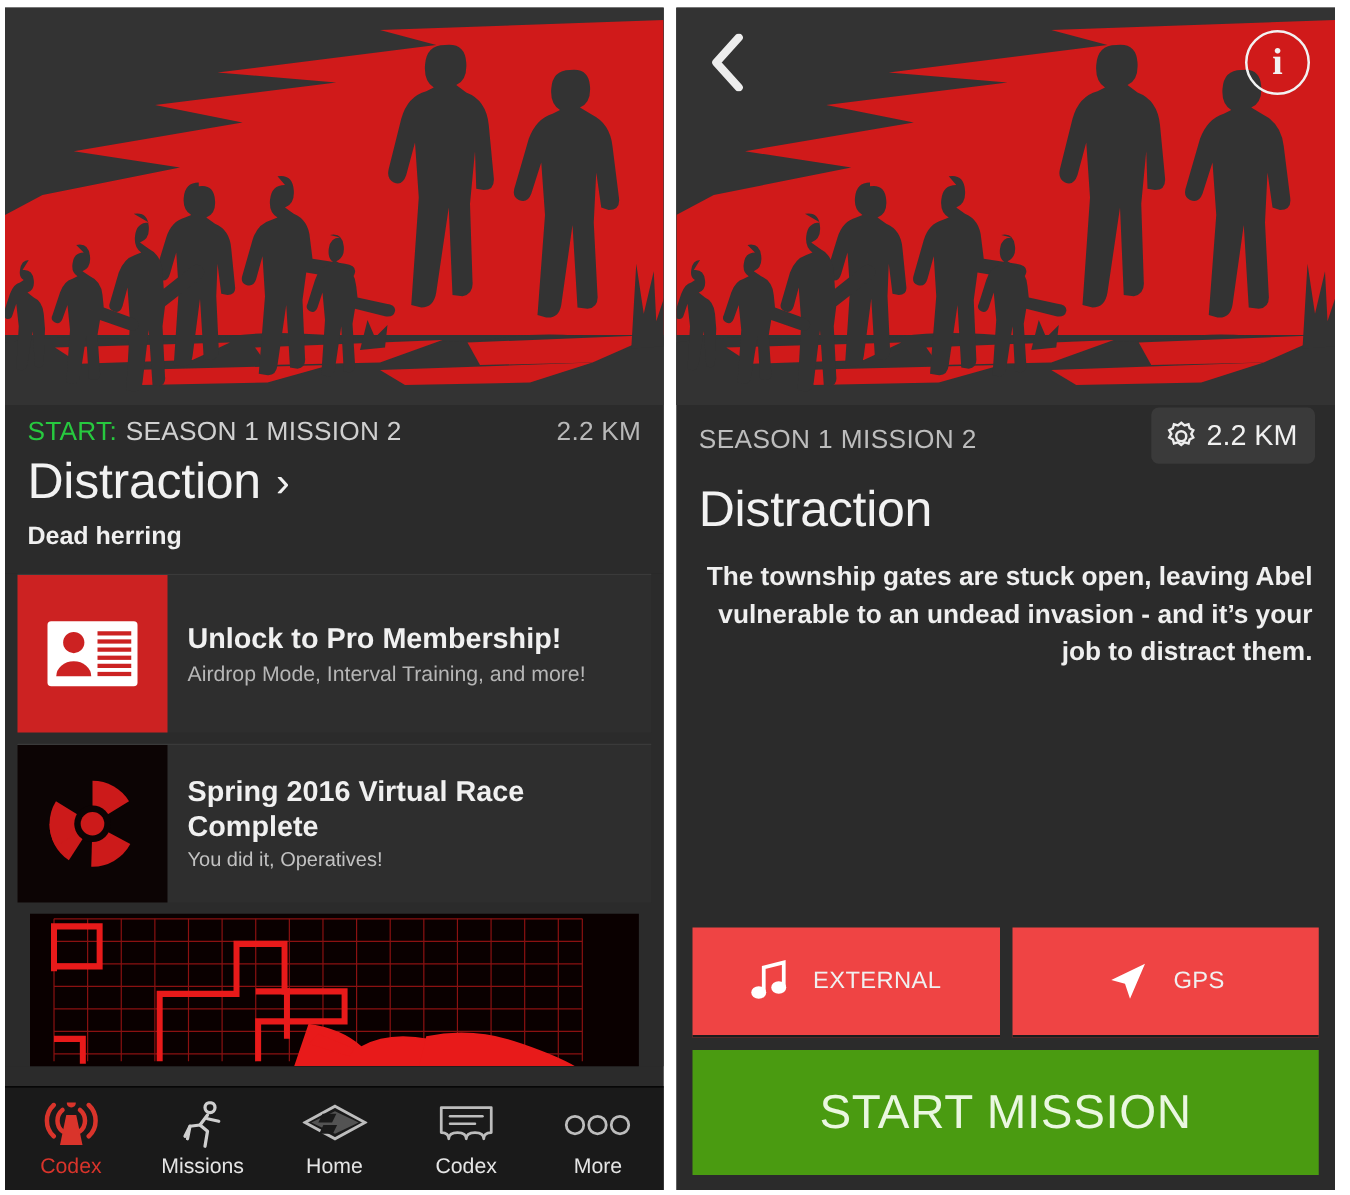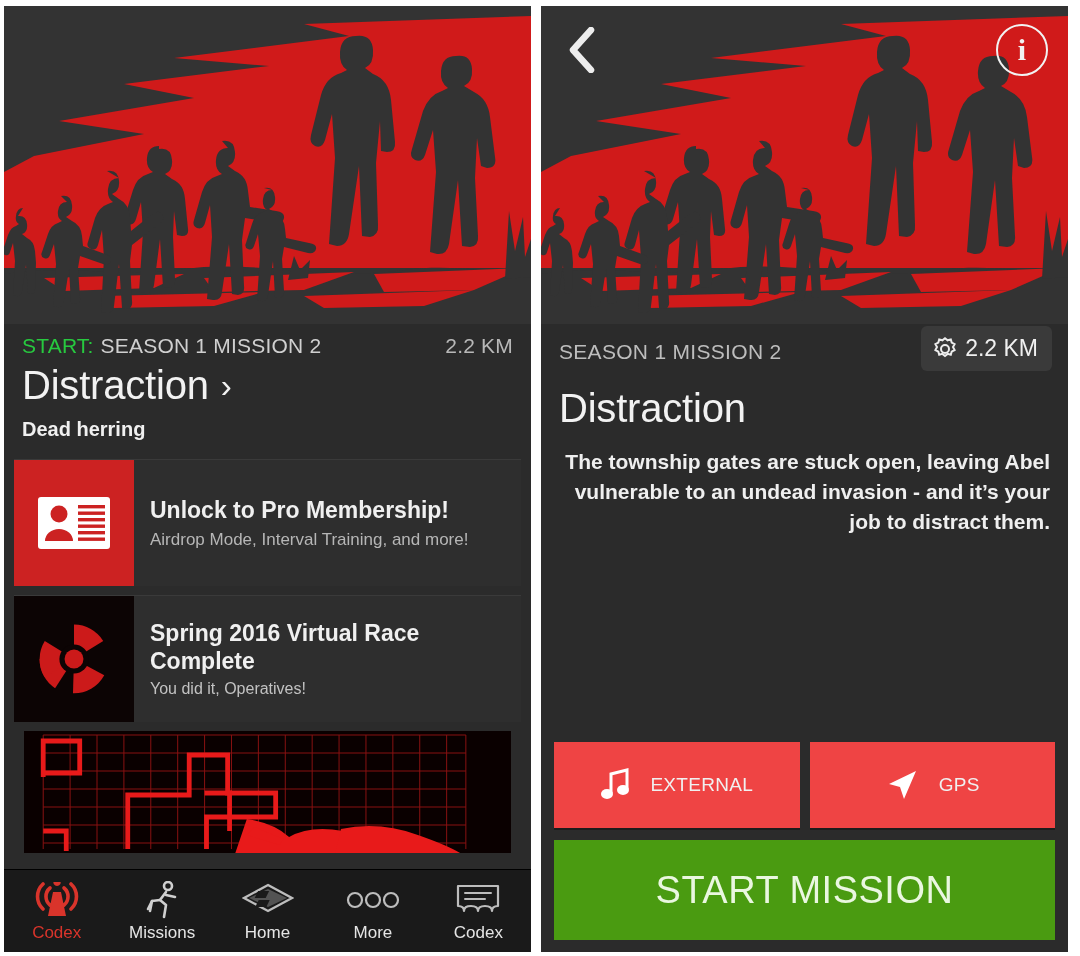--- a/index.html
+++ b/index.html
@@ -282,42 +282,42 @@
             <path d="M26,6 L45,15 L26,24 L7,15 Z" fill="#9a9a9a" opacity=".45"></path>
             <rect x="20" y="8" width="11" height="7" transform="skewX(-26)" fill="#1a1a1a"></rect>
             <rect x="25" y="17" width="11" height="7" transform="skewX(-26)" fill="#1a1a1a"></rect>
           </svg>
         </div>
         <div class="tab-label">Home</div>
       </div>
 
       <div class="tab">
         <div class="tab-icon">
+          <svg width="46" height="34" viewBox="0 0 46 34">
+            <path d="M3,3 h40 v20 q-6,0 -6,5 q0,-5 -7,-5 q-7,0 -7,5 q0,-5 -7,-5 q-7,0 -7,5 q0,-5 -6,-5 Z" fill="none" stroke="#bdbdbd" stroke-width="2.2" stroke-linejoin="round"></path>
+            <g stroke="#bdbdbd" stroke-width="2" stroke-linecap="round">
+              <path d="M10,10 H36"></path>
+              <path d="M10,16 H30"></path>
+            </g>
+          </svg>
+        </div>
+        <div class="tab-label">Codex</div>
+      </div>
+
+      <div class="tab">
+        <div class="tab-icon">
           <svg width="54" height="20" viewBox="0 0 54 20">
             <g fill="none" stroke="#bdbdbd" stroke-width="2.2">
               <circle cx="9" cy="10" r="7"></circle>
               <circle cx="27" cy="10" r="7"></circle>
               <circle cx="45" cy="10" r="7"></circle>
             </g>
           </svg>
         </div>
         <div class="tab-label">More</div>
-      </div>
-
-      <div class="tab">
-        <div class="tab-icon">
-          <svg width="46" height="34" viewBox="0 0 46 34">
-            <path d="M3,3 h40 v20 q-6,0 -6,5 q0,-5 -7,-5 q-7,0 -7,5 q0,-5 -7,-5 q-7,0 -7,5 q0,-5 -6,-5 Z" fill="none" stroke="#bdbdbd" stroke-width="2.2" stroke-linejoin="round"></path>
-            <g stroke="#bdbdbd" stroke-width="2" stroke-linecap="round">
-              <path d="M10,10 H36"></path>
-              <path d="M10,16 H30"></path>
-            </g>
-          </svg>
-        </div>
-        <div class="tab-label">Codex</div>
       </div>
 
     </div>
   </div>
 
   <div class="panel">
 
     <div class="hero" style="height:318px">
       <svg viewBox="0 0 527 318" preserveAspectRatio="none">
         <rect x="0" y="0" width="527" height="318" fill="#333333"></rect>

